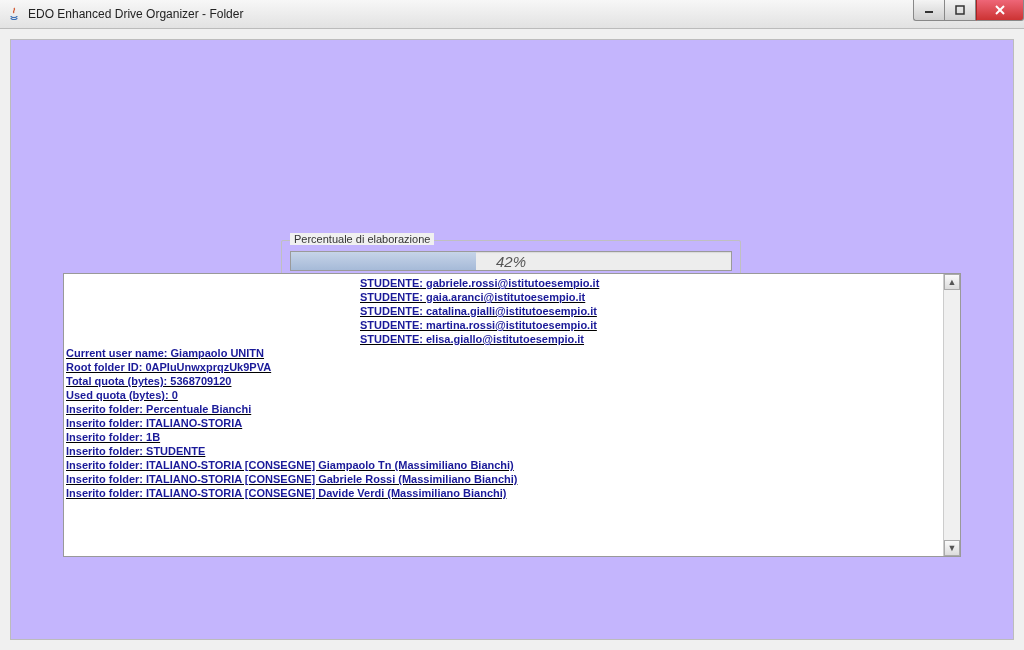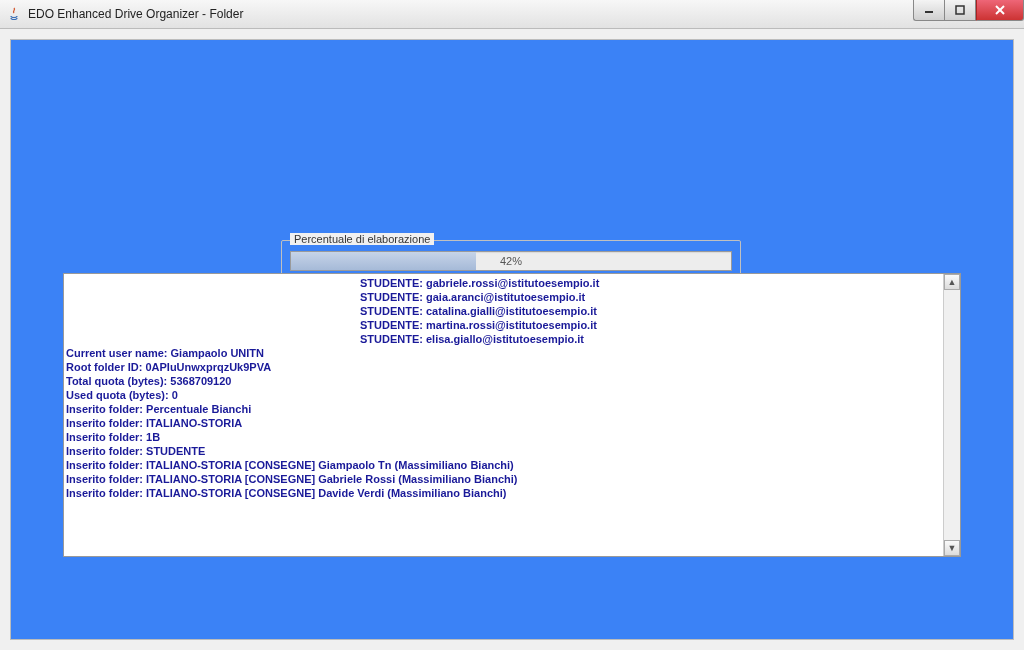--- a/index.html
+++ b/index.html
@@ -66,21 +66,21 @@
     width: 46px;
     background: linear-gradient(#e67, #c33);
     color: #fff;
     font-weight: bold;
     border-radius: 0 0 3px 0;
     border-left: 1px solid #a22;
   }
   .client-area {
     flex: 1;
     margin: 10px;
-    background: #3b82f6;
+    background: #c4b5fd;
     border: 1px solid #bcbcbc;
     position: relative;
   }
   .progress-group {
     position: absolute;
     left: 270px;
     top: 200px;
     width: 460px;
   }
   .group-border {
@@ -109,37 +109,39 @@
     position: absolute;
     left: 0; top: 0; bottom: 0;
     background: linear-gradient(#c6d4e8,#a6bad8);
   }
   .progress-text {
     position: absolute;
     top: 0; left: 0; right: 0; bottom: 0;
     display: flex;
     align-items: center;
     justify-content: center;
-    font-size: 11px;
+    font-size: 15px;
     color: #555;
+    font-style: italic;
   }
   .log-panel {
     position: absolute;
     left: 52px;
     right: 52px;
     bottom: 82px;
     height: 282px;
     border: 1px solid #999;
     background: #fff;
     display: flex;
   }
   .log-content {
     flex: 1;
     overflow: hidden;
     padding: 2px 0;
+    text-decoration: underline;
   }
   .log-line {
     font-family: Tahoma, sans-serif;
     font-size: 11px;
     font-weight: bold;
     color: #1a1a99;
     white-space: nowrap;
     line-height: 14px;
     padding-left: 2px;
   }

